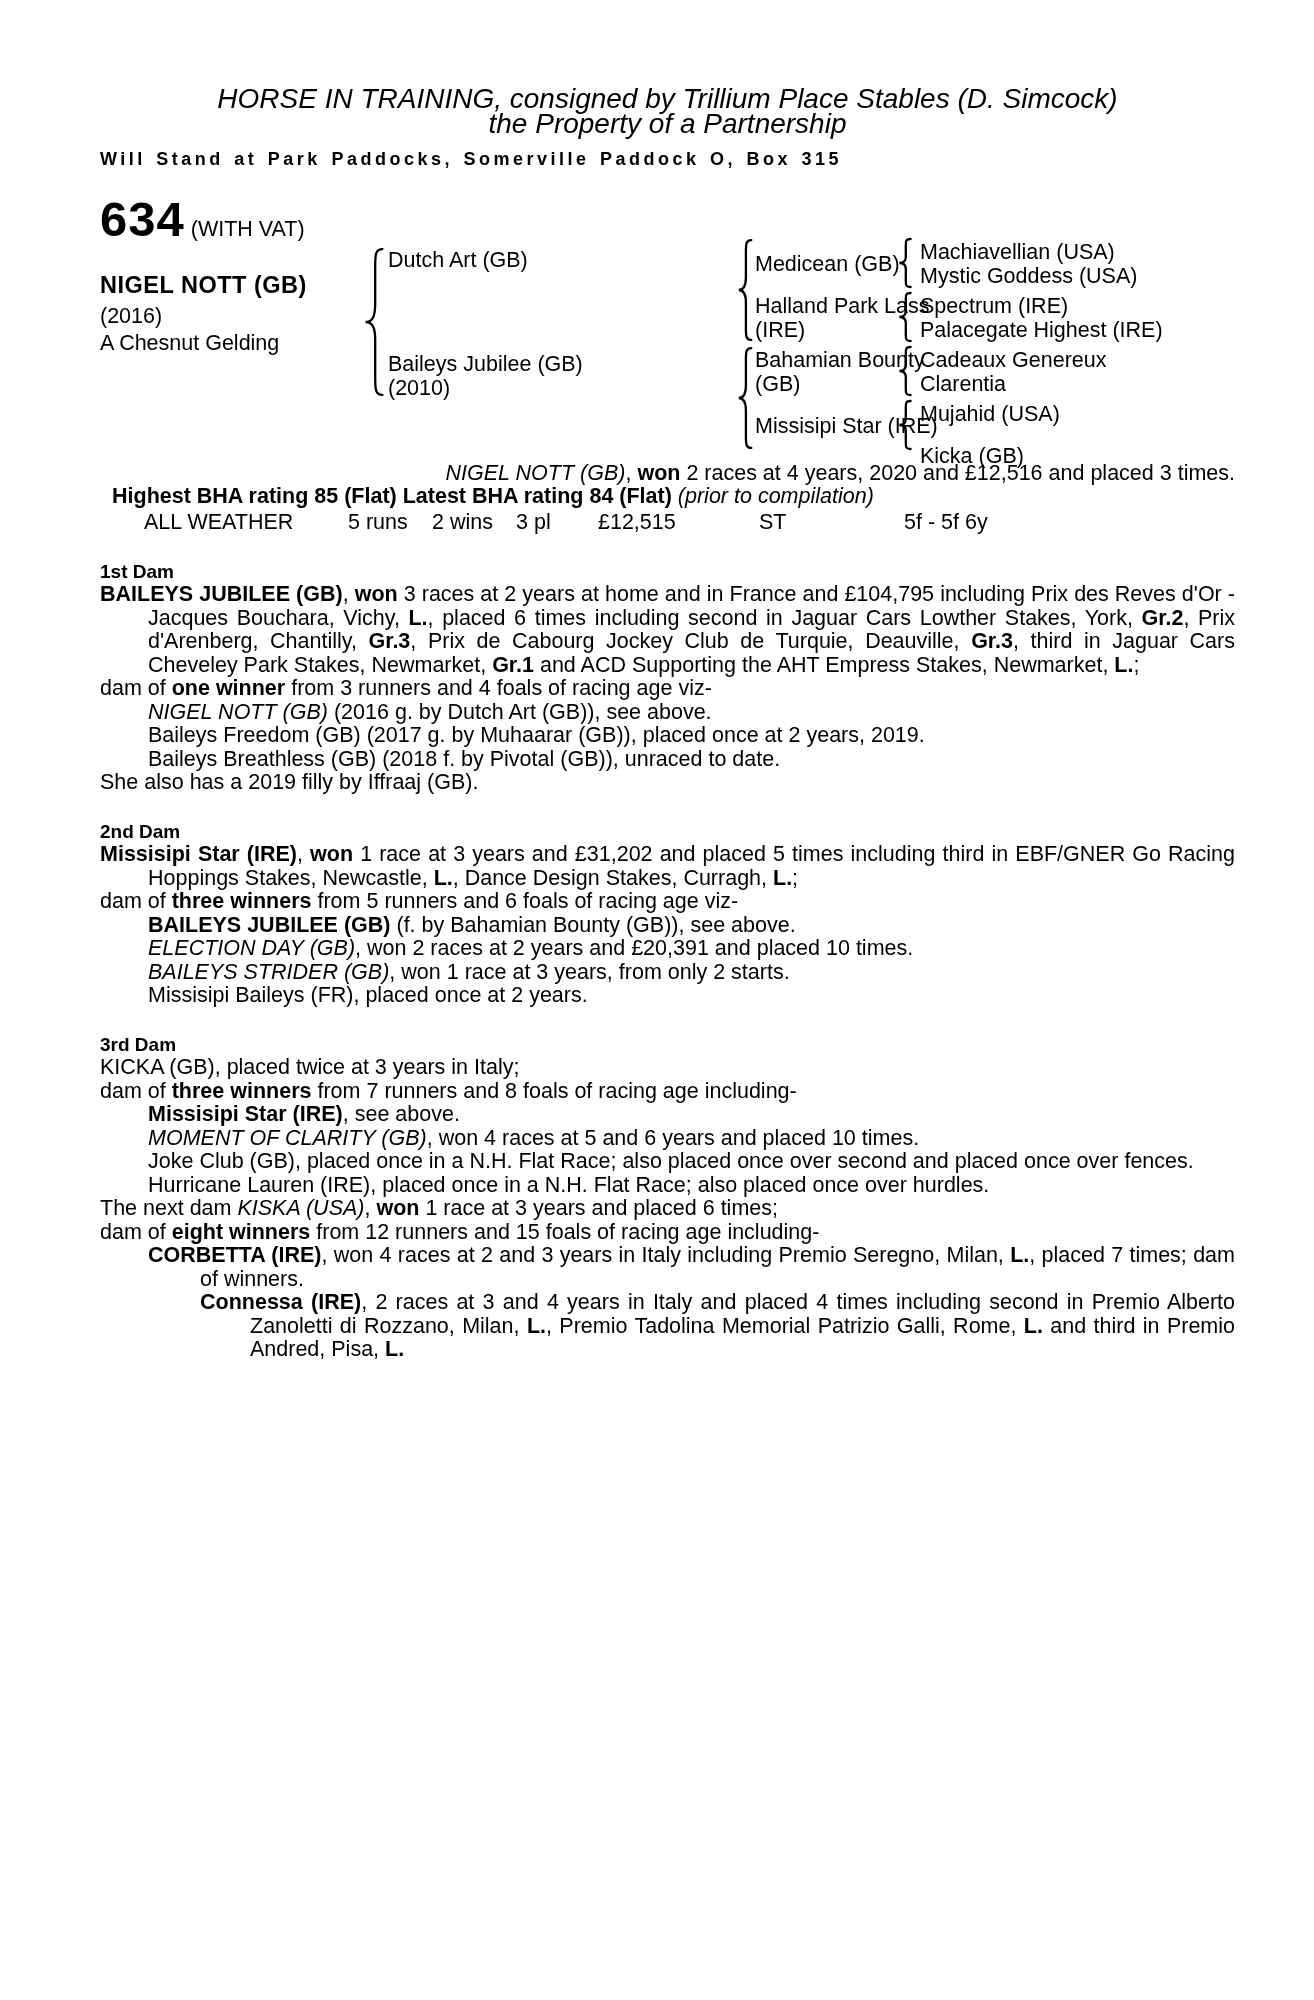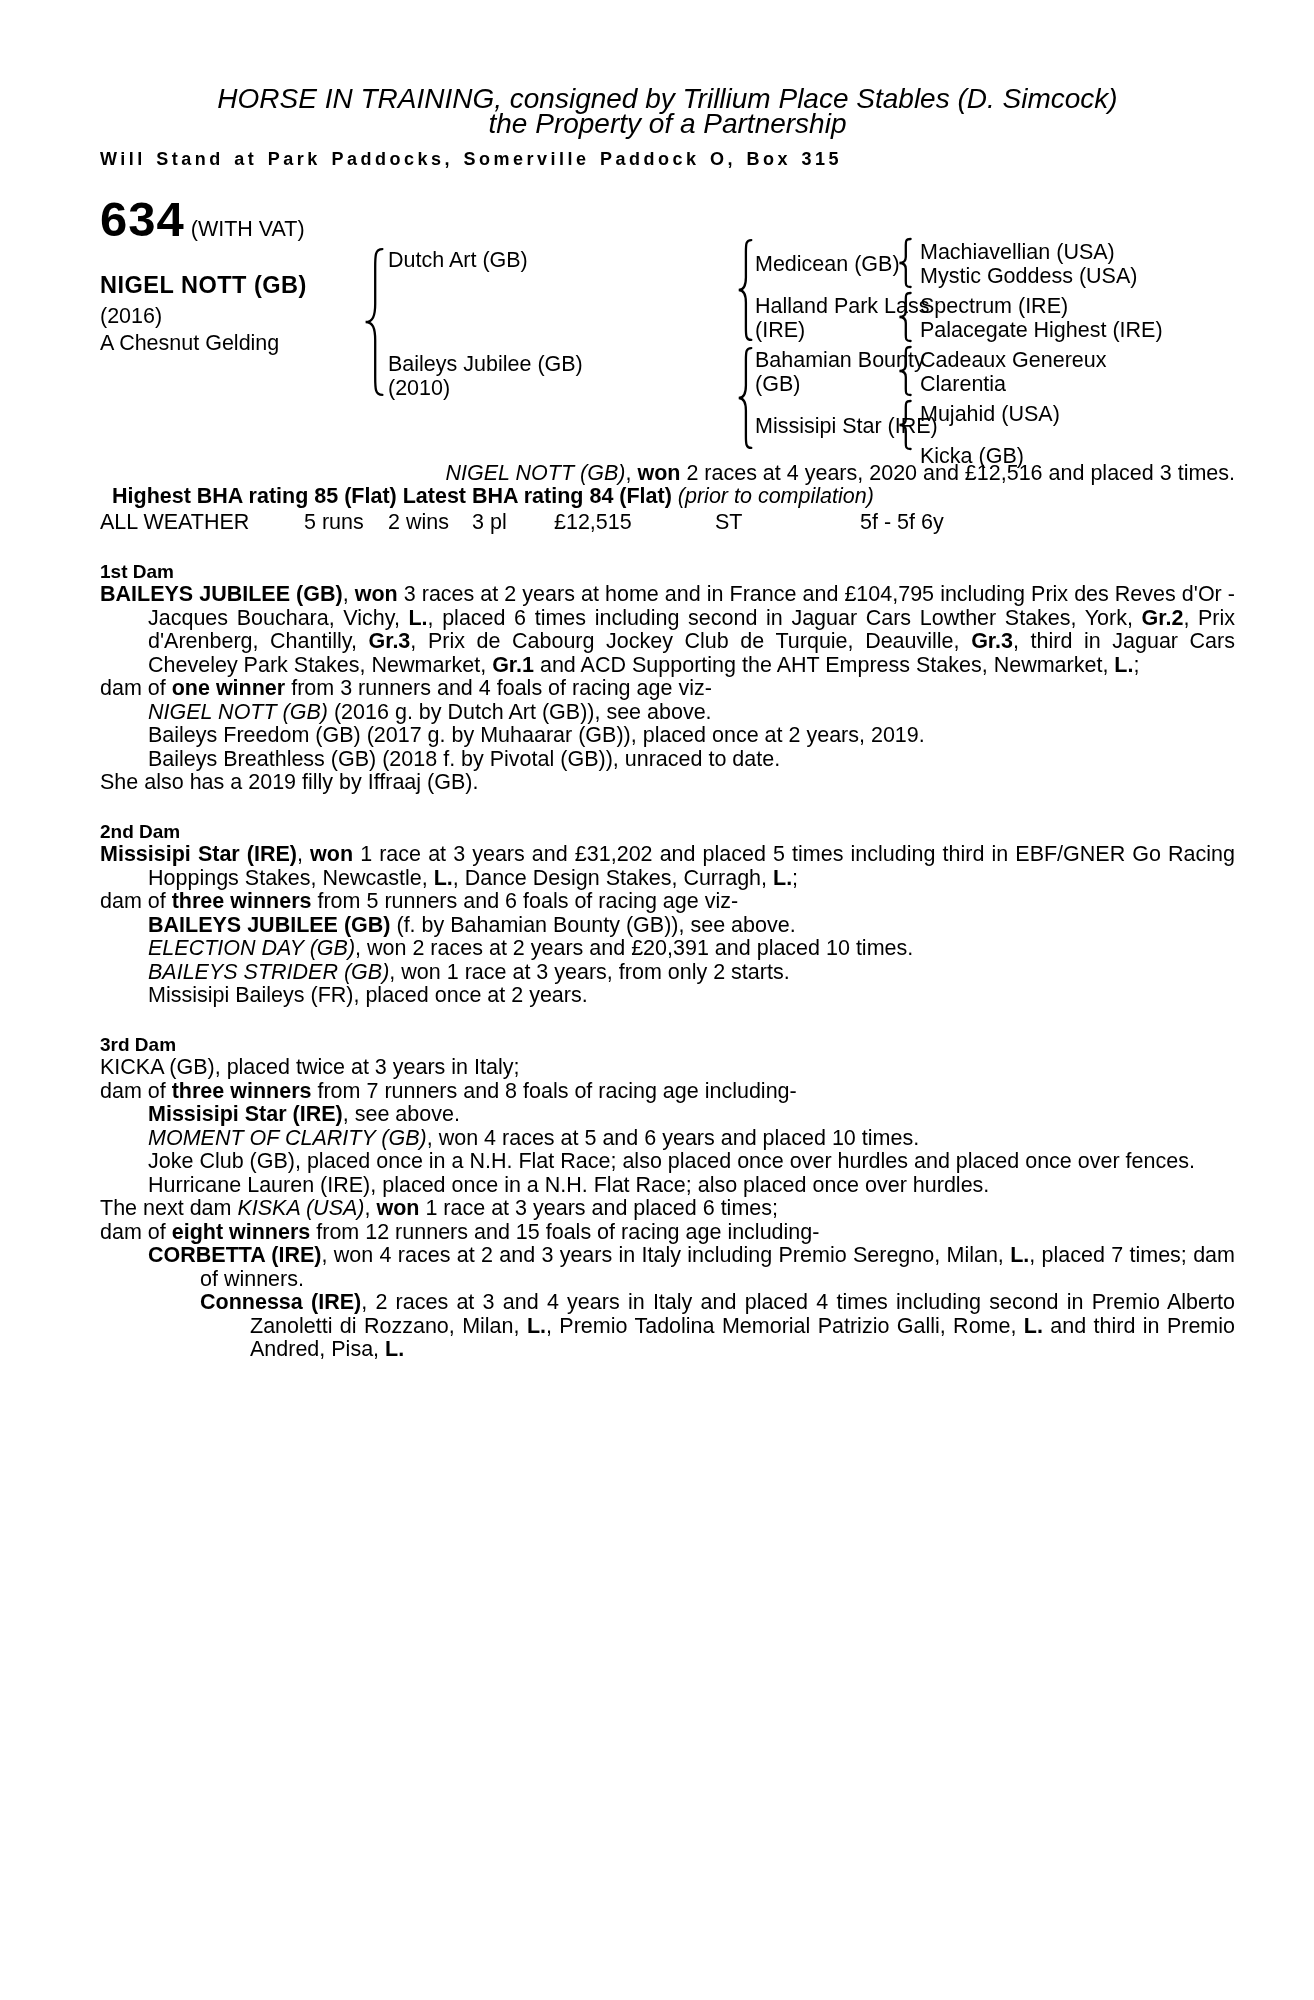--- a/index.html
+++ b/index.html
@@ -26,21 +26,21 @@
   .hname { position:absolute; left:0; top:62px; font-weight:bold; font-size:23.5px; letter-spacing:.5px; white-space:nowrap; }
   .hyear { position:absolute; left:0; top:93px; }
   .hdesc { position:absolute; left:0; top:120px; }
   .brace { position:absolute; overflow:visible; }
   .brace path { stroke:#000; fill:none; stroke-width:2.3; stroke-linecap:round; }
 
   
   .rr { margin:14px 0 0 0;text-align:right; }
   .bha { margin:16px 0 0 0; }
   .aw { position:relative; height:24px; margin-top:2px; }
-  .aw span { position:absolute; top:0; white-space:nowrap; }
+  .aw span { position:absolute; top:0; white-space:nowrap;margin-left:44px; }
 
   
   .damhdr { font-size:19px; line-height:23.5px; font-weight:bold; margin:25px 0 0 0; }
   p.body { margin:0; }
   .just { text-align:justify; }
   .hang1 { padding-left:48px; text-indent:-48px; }
   .in1   { padding-left:48px; }
   .hang2 { padding-left:100px; text-indent:-52px; }
   .hang3 { padding-left:150px; text-indent:-50px; }
   .gap-top { margin-top:27px; }
@@ -137,21 +137,21 @@
     <p class="body in1"><span style="font-weight: bold;">BAILEYS JUBILEE (GB)</span><span> (f. by Bahamian Bounty (GB)), see above.</span></p>
     <p class="body in1"><span style="font-style: italic;">ELECTION DAY (GB)</span><span>, won 2 races at 2 years and £20,391 and placed 10 times.</span></p>
     <p class="body in1"><span style="font-style: italic;">BAILEYS STRIDER (GB)</span><span>, won 1 race at 3 years, from only 2 starts.</span></p>
     <p class="body in1"><span>Missisipi Baileys (FR), placed once at 2 years.</span></p>
 
     <h3 class="damhdr">3rd Dam</h3>
     <p class="body"><span>KICKA (GB), placed twice at 3 years in Italy;</span></p>
     <p class="body"><span>dam of </span><span style="font-weight: bold;">three winners</span><span> from 7 runners and 8 foals of racing age including-</span></p>
     <p class="body in1"><span style="font-weight: bold;">Missisipi Star (IRE)</span><span>, see above.</span></p>
     <p class="body in1"><span style="font-style: italic;">MOMENT OF CLARITY (GB)</span><span>, won 4 races at 5 and 6 years and placed 10 times.</span></p>
-    <p class="body just hang2"><span>Joke Club (GB), placed once in a N.H. Flat Race; also placed once over hurdles and placed once over fences.</span></p>
+    <p class="body just hang2"><span>Joke Club (GB), placed once in a N.H. Flat Race; also placed once over second and placed once over fences.</span></p>
     <p class="body in1"><span>Hurricane Lauren (IRE), placed once in a N.H. Flat Race; also placed once over hurdles.</span></p>
 
     <p class="body gap-top"><span>The next dam </span><span style="font-style: italic;">KISKA (USA)</span><span>, </span><span style="font-weight: bold;">won</span><span> 1 race at 3 years and placed 6 times;</span></p>
     <p class="body"><span>dam of </span><span style="font-weight: bold;">eight winners</span><span> from 12 runners and 15 foals of racing age including-</span></p>
     <p class="body just hang2"><span style="font-weight: bold;">CORBETTA (IRE)</span><span>, won 4 races at 2 and 3 years in Italy including Premio Seregno, Milan, </span><span style="font-weight: bold;">L.</span><span>, placed 7 times; dam of winners.</span></p>
     <p class="body just hang3"><span style="font-weight: bold;">Connessa (IRE)</span><span>, 2 races at 3 and 4 years in Italy and placed 4 times including second in Premio Alberto Zanoletti di Rozzano, Milan, </span><span style="font-weight: bold;">L.</span><span>, Premio Tadolina Memorial Patrizio Galli, Rome, </span><span style="font-weight: bold;">L.</span><span> and third in Premio Andred, Pisa, </span><span style="font-weight: bold;">L.</span></p>
 
   </div>
 </div>
 

